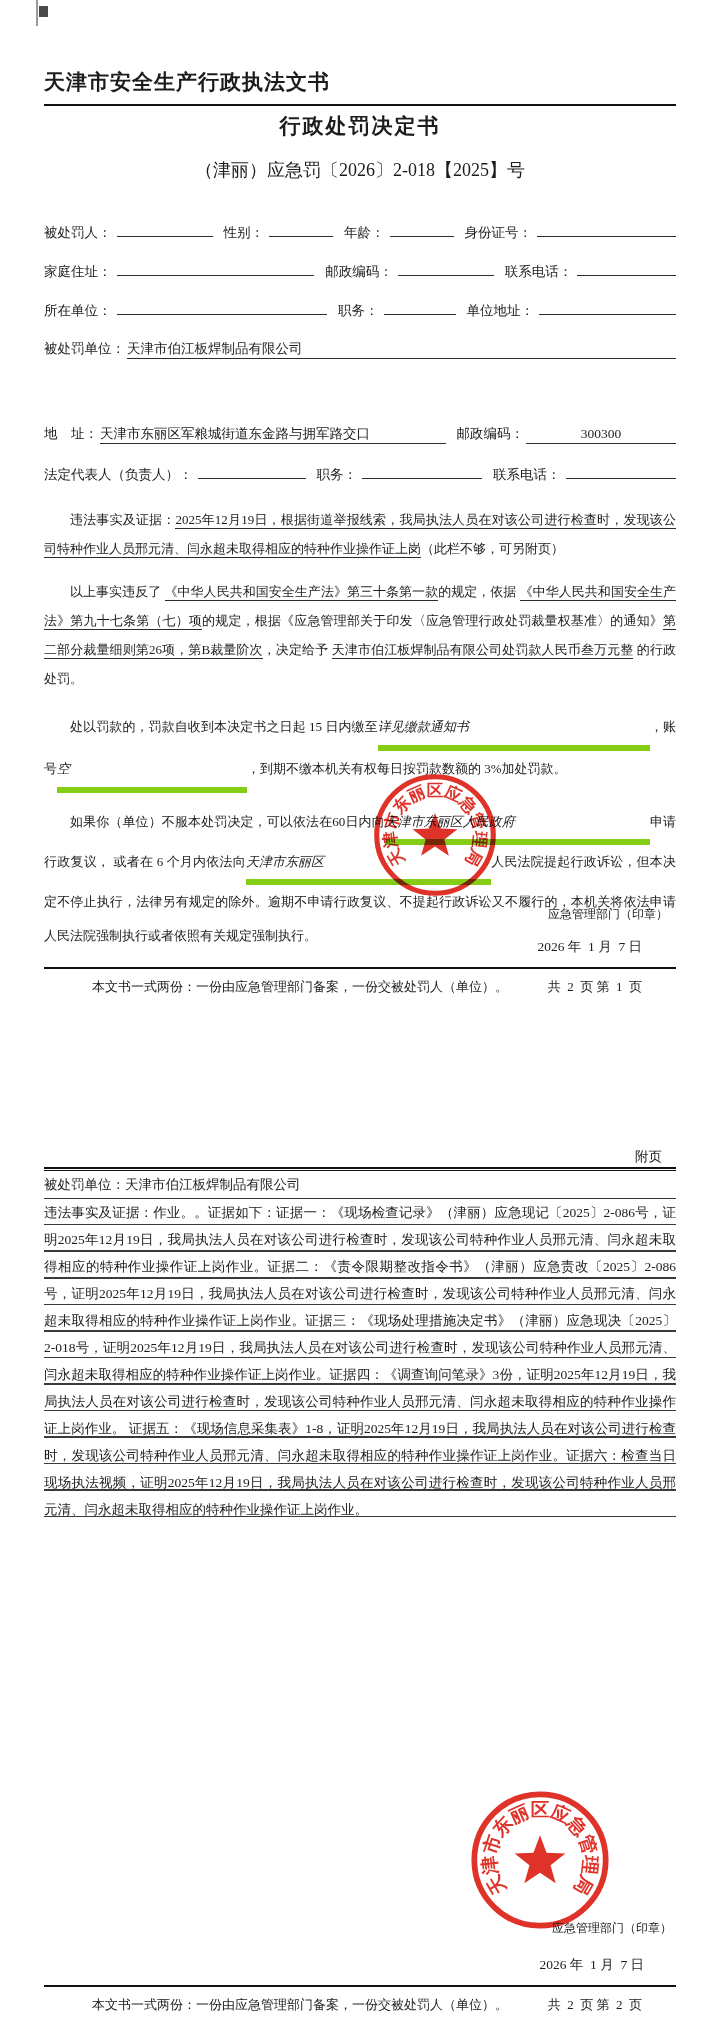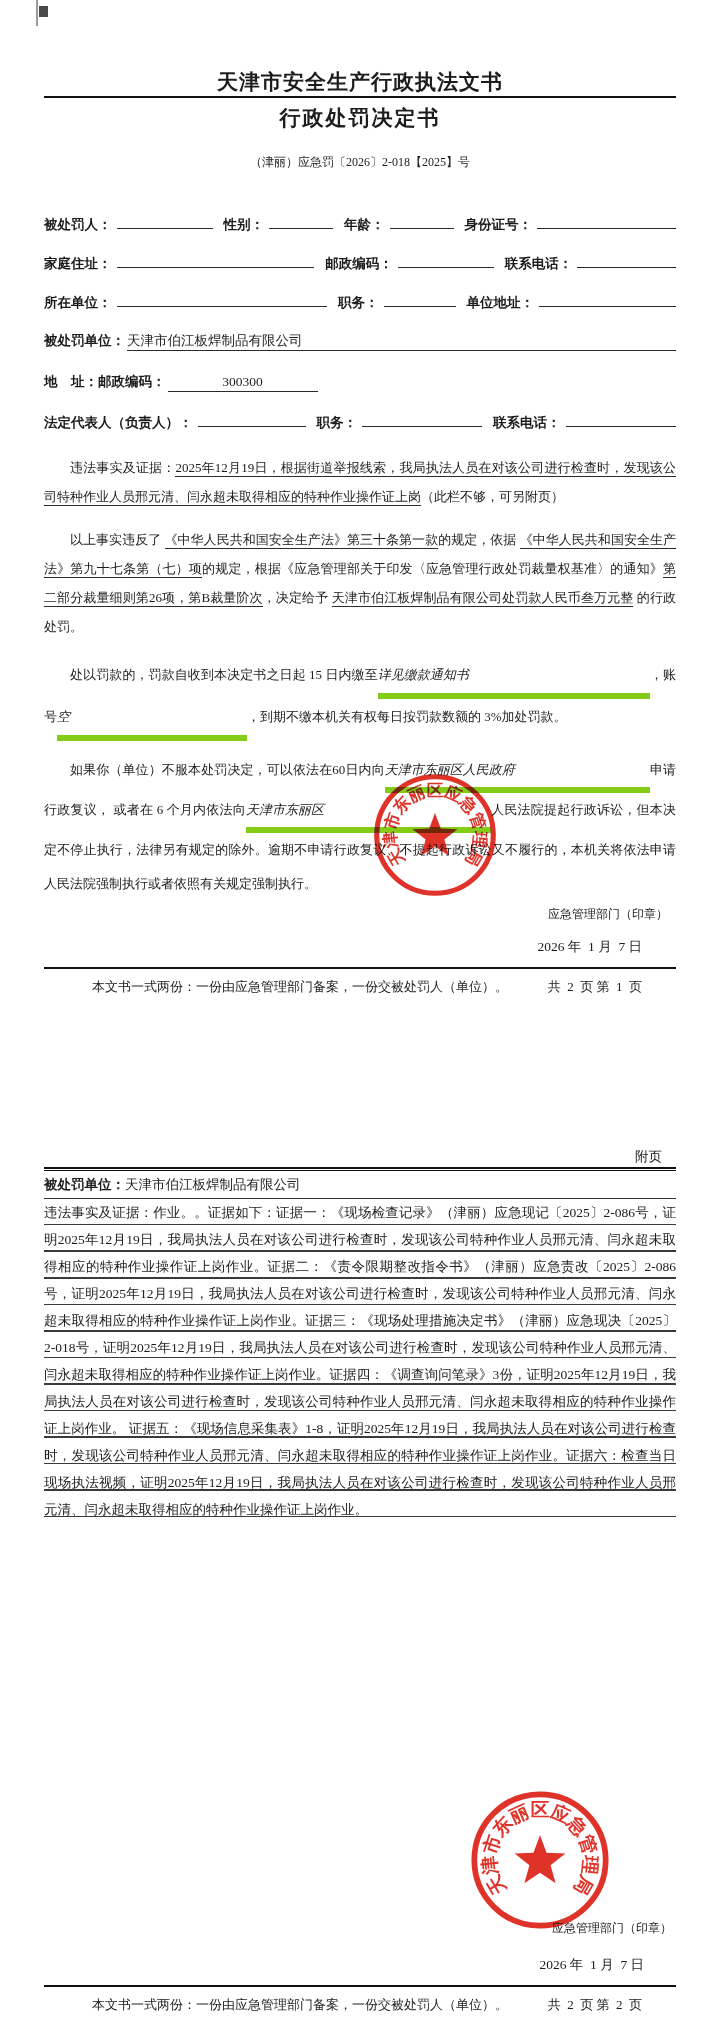--- a/index.html
+++ b/index.html
@@ -10,36 +10,36 @@
     color:#1c1c1c;
   }
   .sheet { position:absolute; left:0; right:0; padding:0 44px; }
   #sheet1 { top:0; height:1010px; }
   #sheet2 { top:1140px; height:898px; }
 
   .artifact-v { position:absolute; left:36px; top:0; width:2px; height:26px; background:#9a9a9a; }
   .artifact-b { position:absolute; left:39px; top:6px; width:9px; height:11px; background:#4a4a4a; }
 
   .category {
-    margin-top:68px; font-size:21px; font-weight:bold; text-align:center;
-    letter-spacing:1px; line-height:28px; border-bottom:2px solid #111;
+    margin-top:68px; font-size:21px; font-weight:bold; text-align:left;
+    letter-spacing:1px; line-height:28px; padding-bottom:8px; border-bottom:2px solid #111;
   }
   .title { margin-top:6px; font-size:21px; font-weight:bold; text-align:center; line-height:28px; letter-spacing:2px; }
-  .docnum { margin-top:22px; font-size:12px; text-align:center; line-height:17px; white-space:pre; }
+  .docnum { margin-top:22px; font-size:18px; text-align:center; line-height:17px; white-space:pre; }
 
   .fields { margin-top:44px; font-size:13.5px; }
   .frow { display:flex; align-items:baseline; line-height:17px; margin-bottom:21.5px; }
-  .lb { flex:0 0 auto; white-space:pre;font-weight:bold; }
+  .lb { flex:0 0 auto; white-space:pre; }
   .bl { display:inline-block; border-bottom:1px solid #2b2b2b; height:1em; margin:0 11px 0 5px; }
   .bl.last { margin-right:0; }
   .val { border-bottom:1px solid #2b2b2b; padding-bottom:1px; margin:0 11px 0 2px; }
   .val.last { margin-right:0; }
   .grow1 { flex:1 1 40px; } .grow2 { flex:2 1 80px; } .grow18 { flex:1.8 1 80px; } .grow12 { flex:1.2 1 50px; }
   .w96 { width:96px; } .w64 { width:64px; } .w72 { width:72px; }
-  .w108 { width:108px; } .w120 { width:120px; } .w150 { width:150px; text-align:center; }
+  .w108 { width:108px; } .w120 { width:120px; } .w150 { width:150px; text-align:center;margin-top:44px; }
 
   .para { font-size:13px; line-height:29px; text-align:justify; text-indent:2em; }
   .para.wide3 { line-height:36px; margin-top:16px; }
   .para.wide4 { line-height:34px; margin-top:12px; }
   #facts-para { margin-top:22px; }
   #decision-para { margin-top:14px; }
   .u { border-bottom:1px solid #2b2b2b; padding-bottom:1px; }
   .ub { display:inline-block; border-bottom:6px solid #84cc16; text-indent:0;font-style:italic; }
   .w272 { width:272px; } .w190 { width:190px; } .w265 { width:265px; } .w245 { width:245px; }
 
@@ -112,20 +112,21 @@
       <span class="bl grow12 last"></span>
     </div>
 
     <div class="frow">
       <span class="lb">被处罚单位：</span>
       <span class="val grow1 last">天津市伯江板焊制品有限公司</span>
     </div>
 
     <div class="frow">
       <span class="lb">地　址：</span>
+      <span class="val grow1">天津市东丽区军粮城街道东金路与拥军路交口</span>
       <span class="lb">邮政编码：</span>
       <span class="val w150 last">300300</span>
     </div>
 
     <div class="frow">
       <span class="lb">法定代表人（负责人）：</span>
       <span class="bl w108"></span>
       <span class="lb">职务：</span>
       <span class="bl w120"></span>
       <span class="lb">联系电话：</span>

